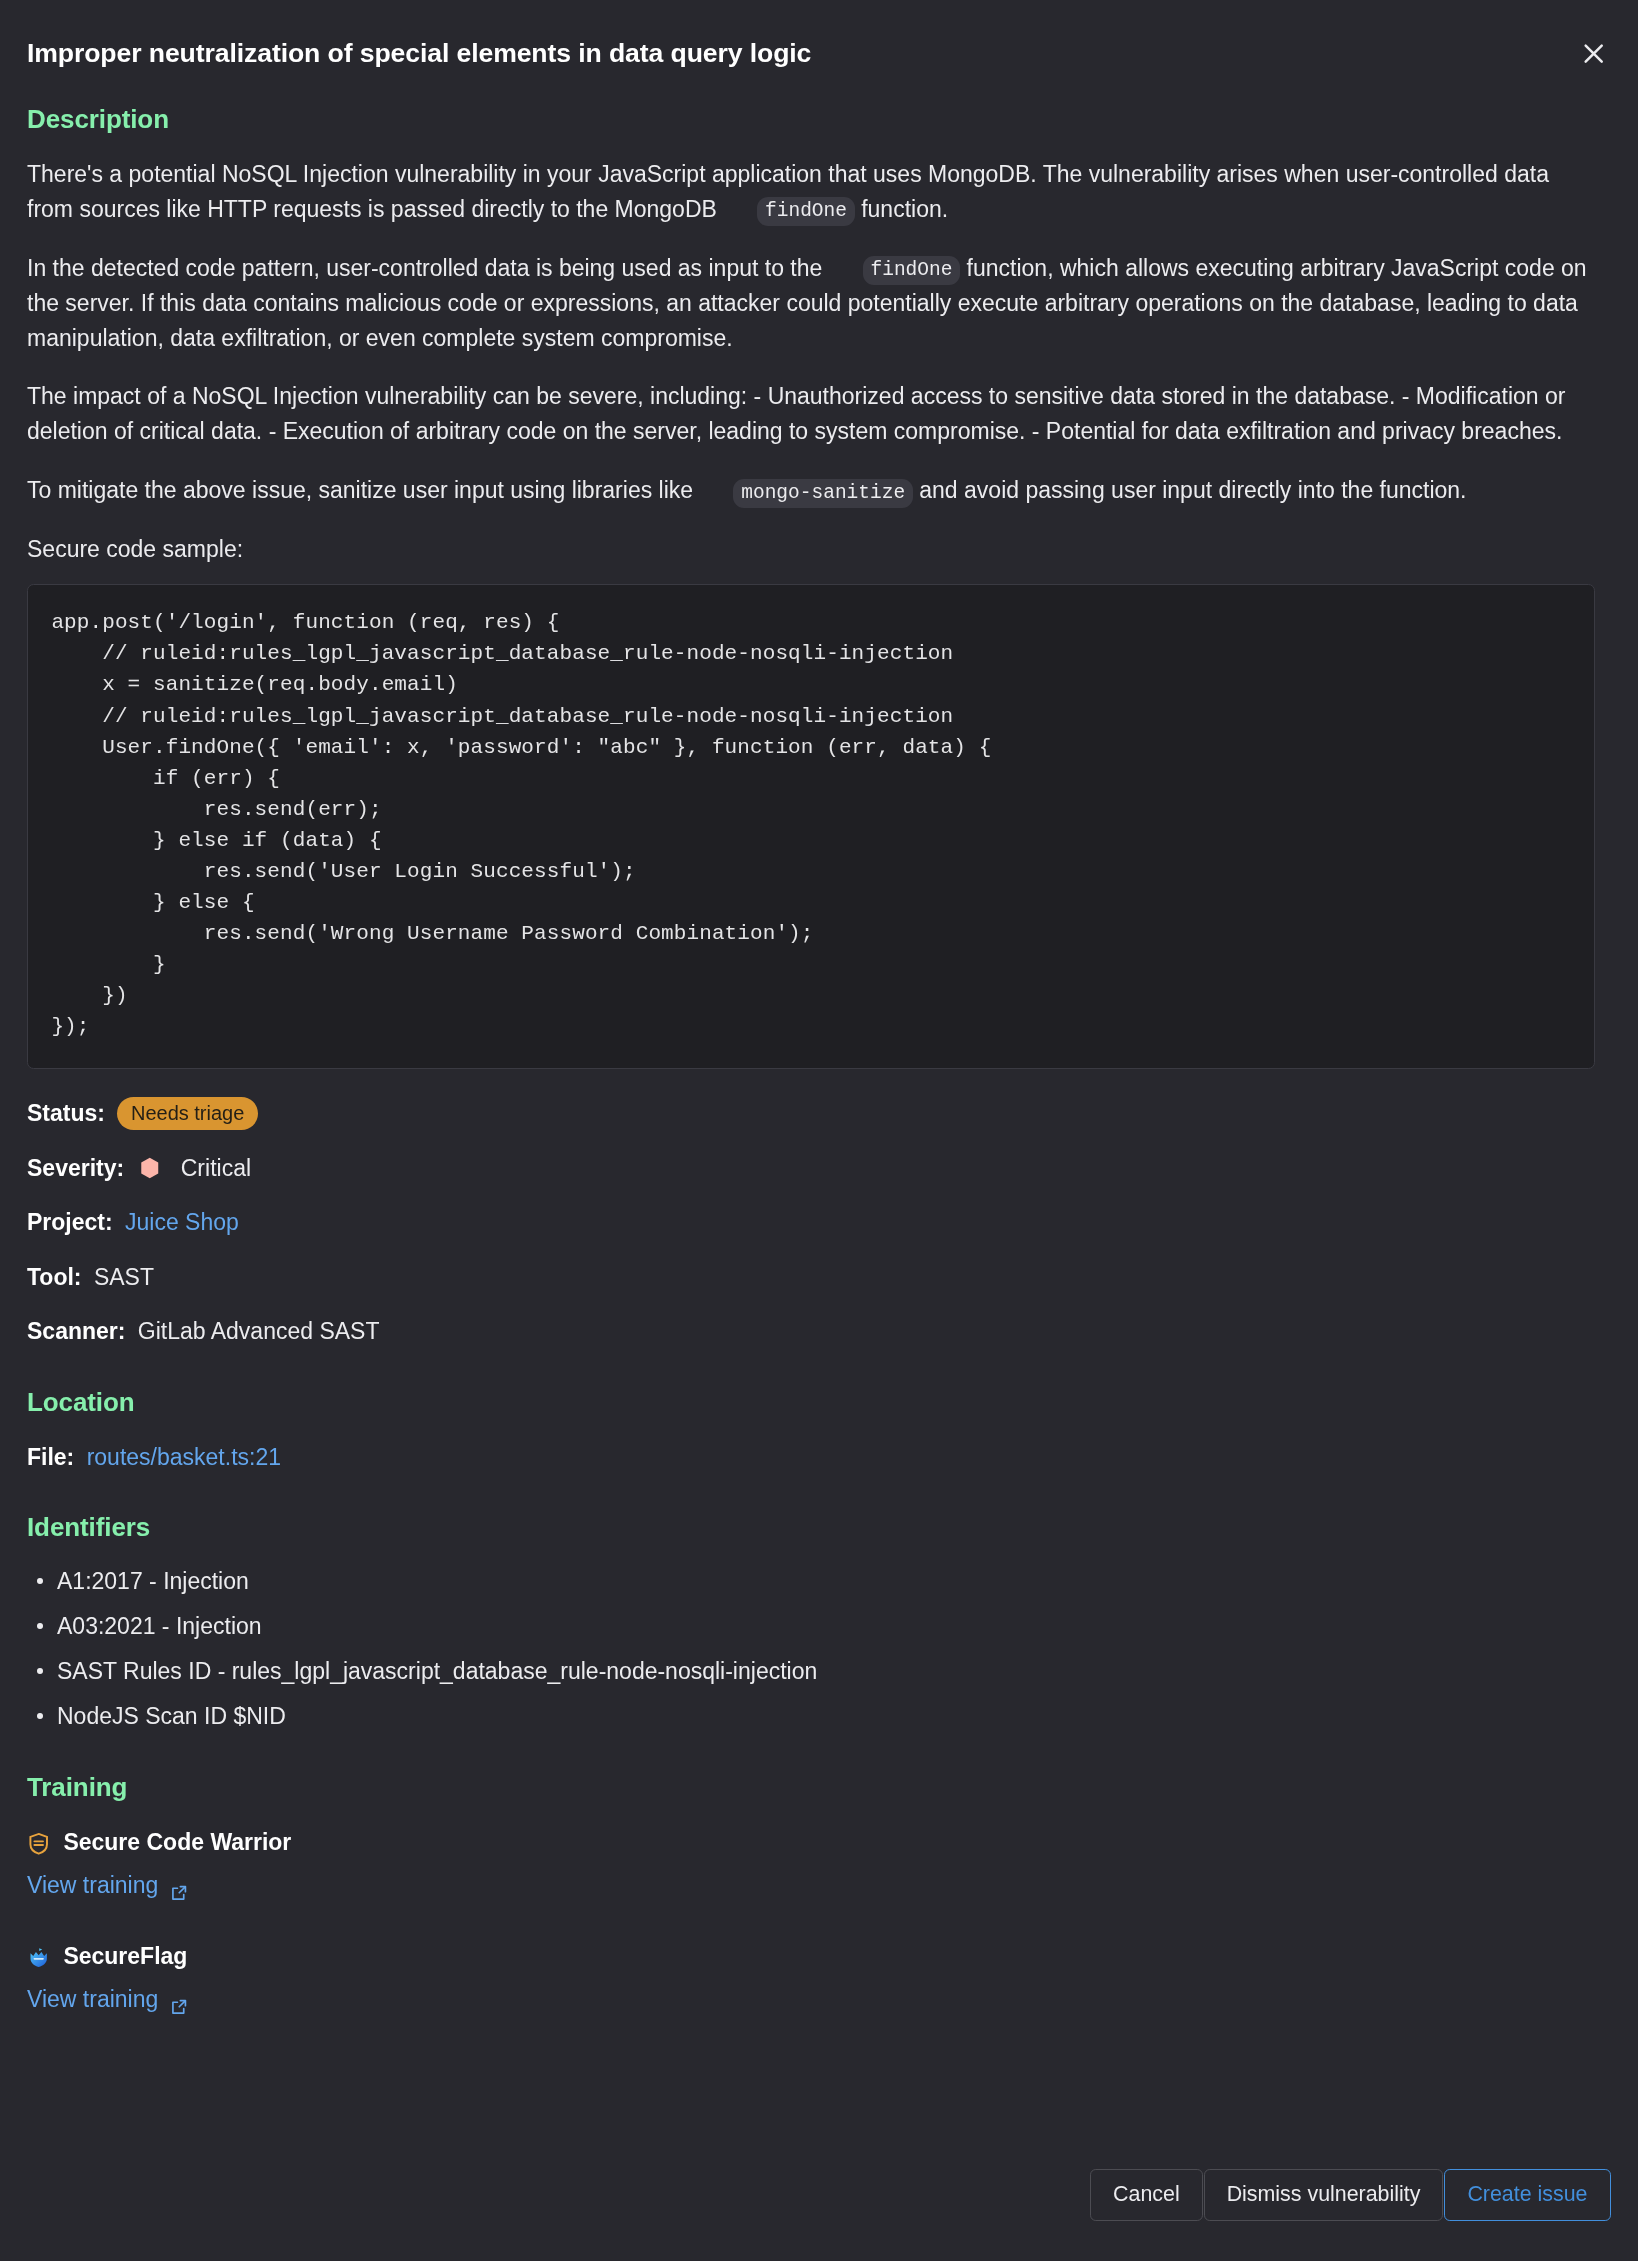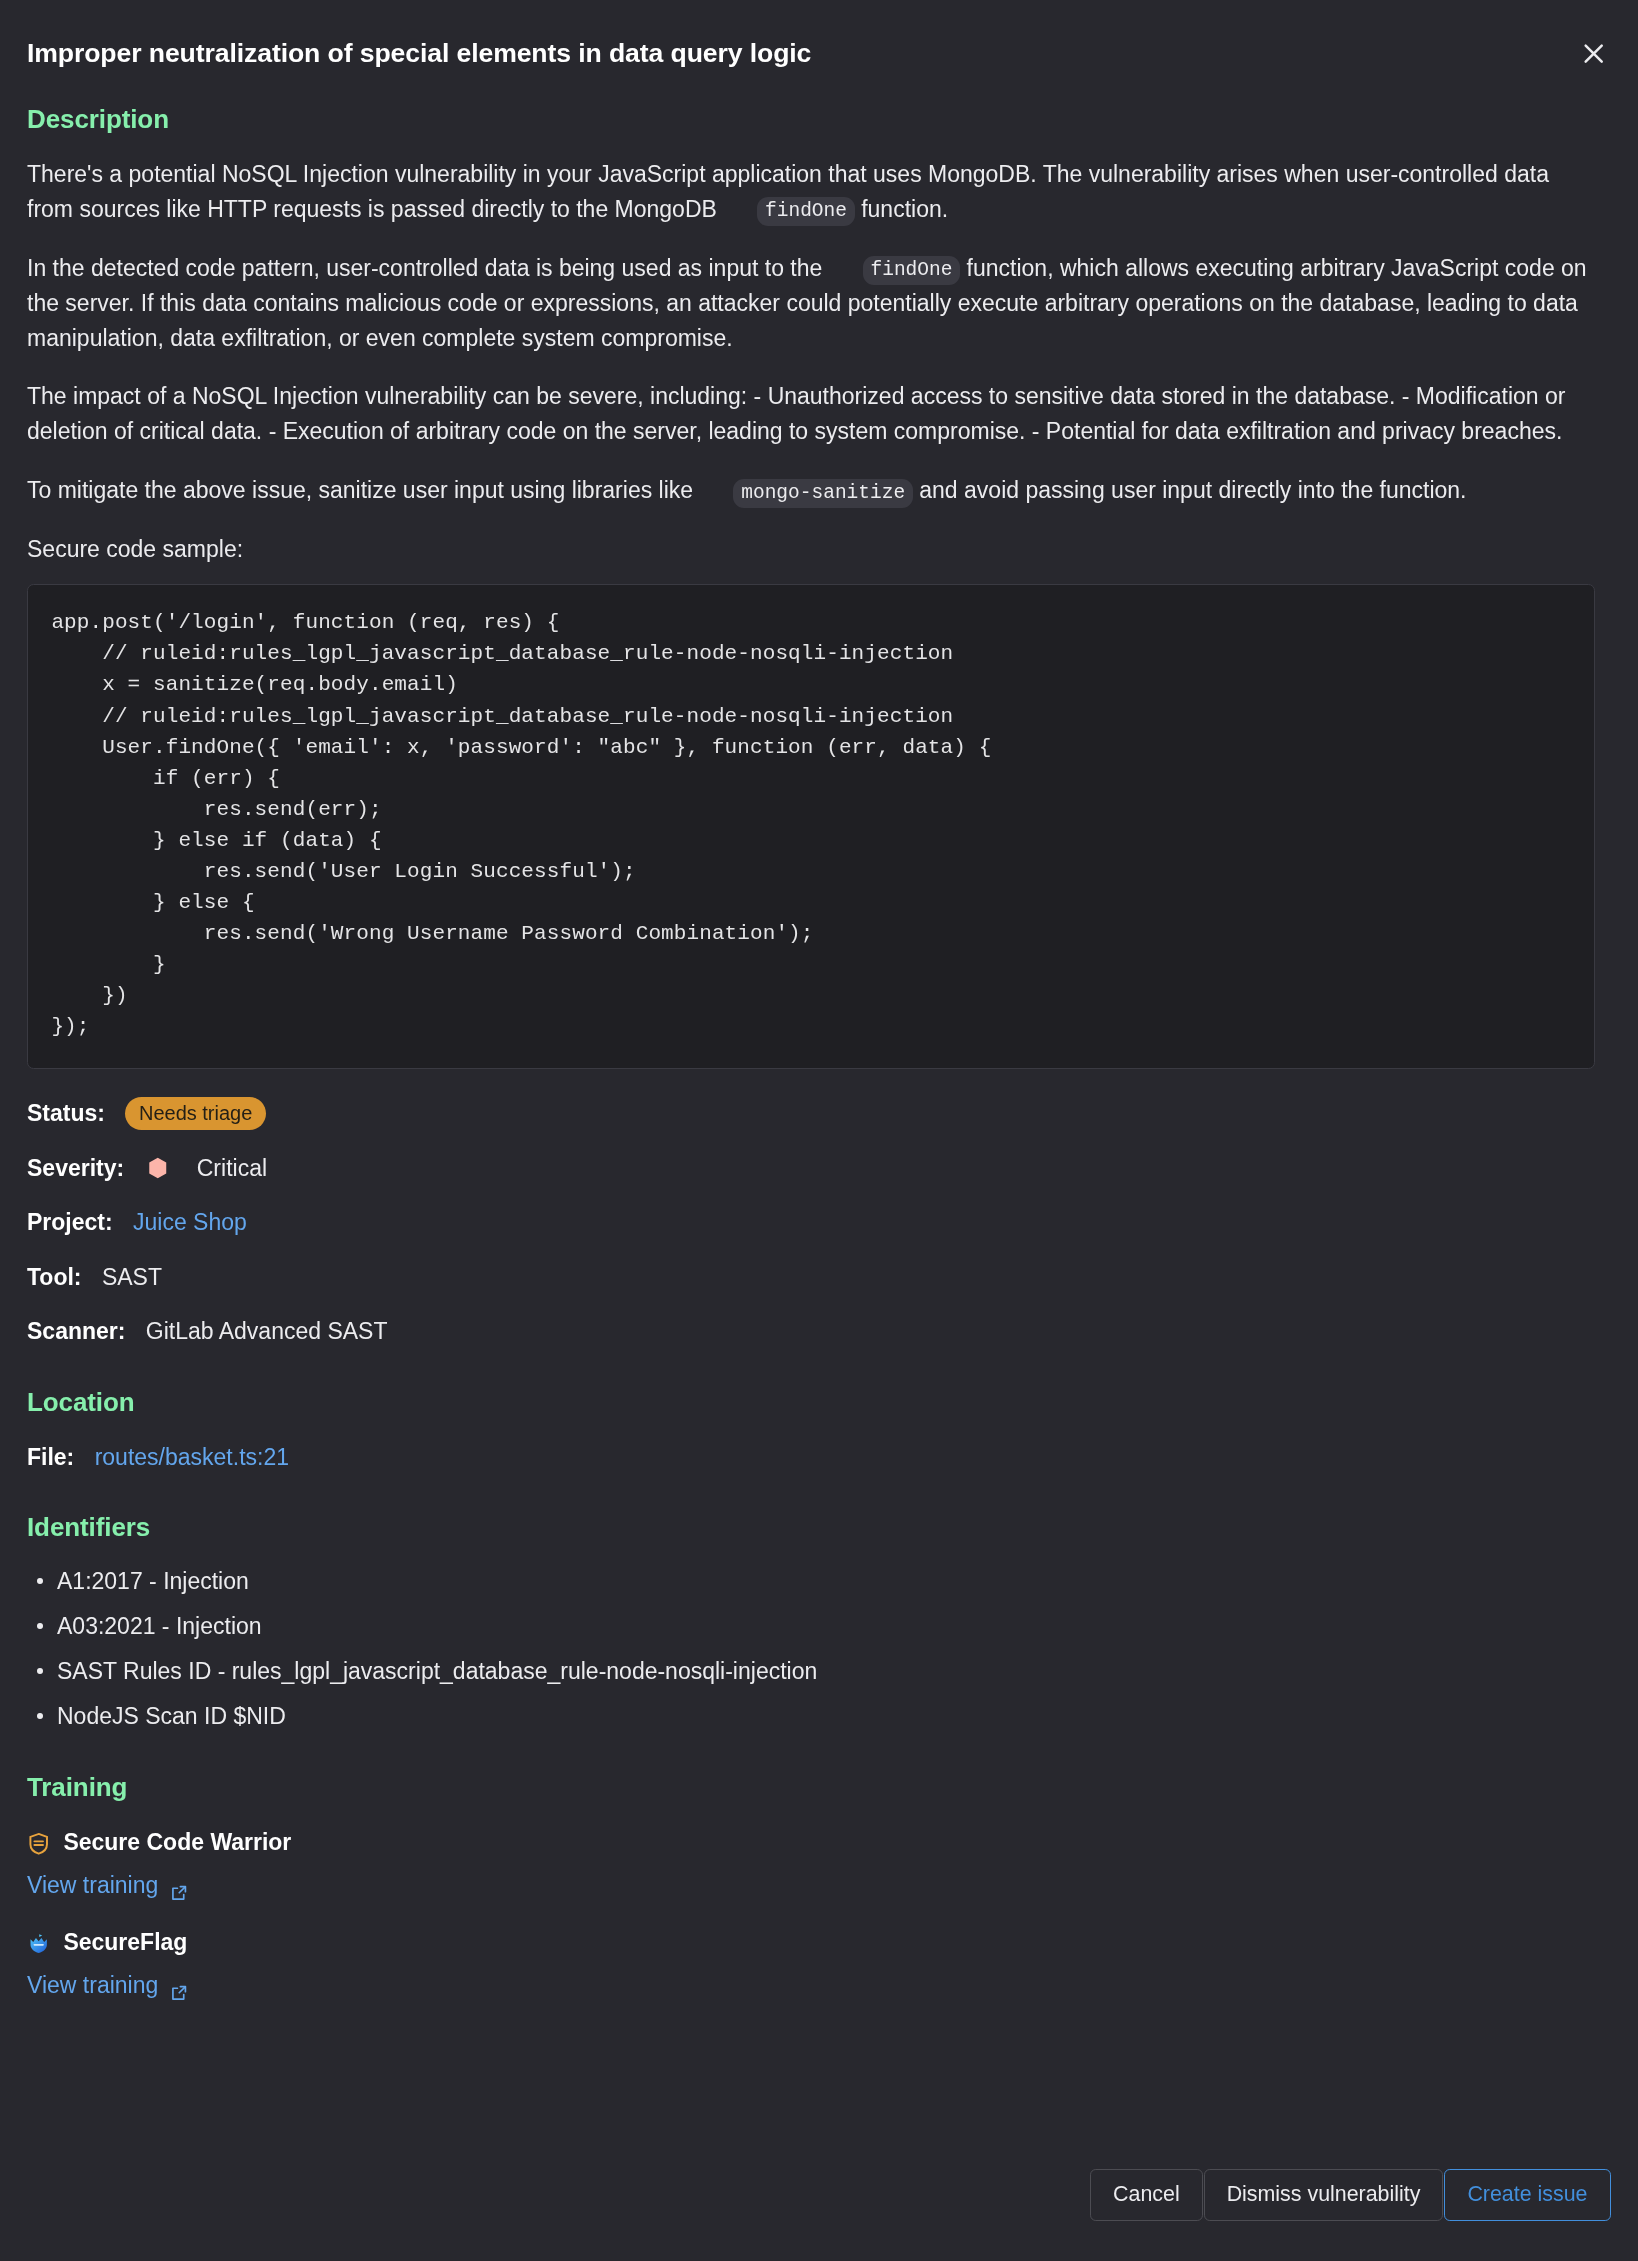--- a/index.html
+++ b/index.html
@@ -112,21 +112,21 @@
     letter-spacing:0.1px;
   }
 
   
   .meta{margin-top:27px;}
   .meta-row{
     display:flex;
     align-items:center;
     font-size:23px;
     margin-bottom:20px;
-    gap:12px;
+    gap:4px;
   }
   .meta-row .k{
     font-weight:700;
     color:#fff;
     margin-right:8.4px;
     white-space:nowrap;
   }
   .meta-row .v{color:var(--text);}
   a.link{
     color:var(--link);
@@ -169,21 +169,21 @@
     content:"";
     position:absolute;
     left:10.4px;
     top:13px;
     width:5.8px;height:5.8px;
     border-radius:50%;
     background:#ececef;
   }
 
   
-  .training-block{margin-bottom:22px;}
+  .training-block{margin-bottom:36px;}
   .training-block:last-child{margin-bottom:0;}
   .training-name{
     display:flex;
     align-items:center;
     font-size:23px;
     font-weight:700;
     color:#fff;
     margin-bottom:9px;
   }
   .training-name .tico{

